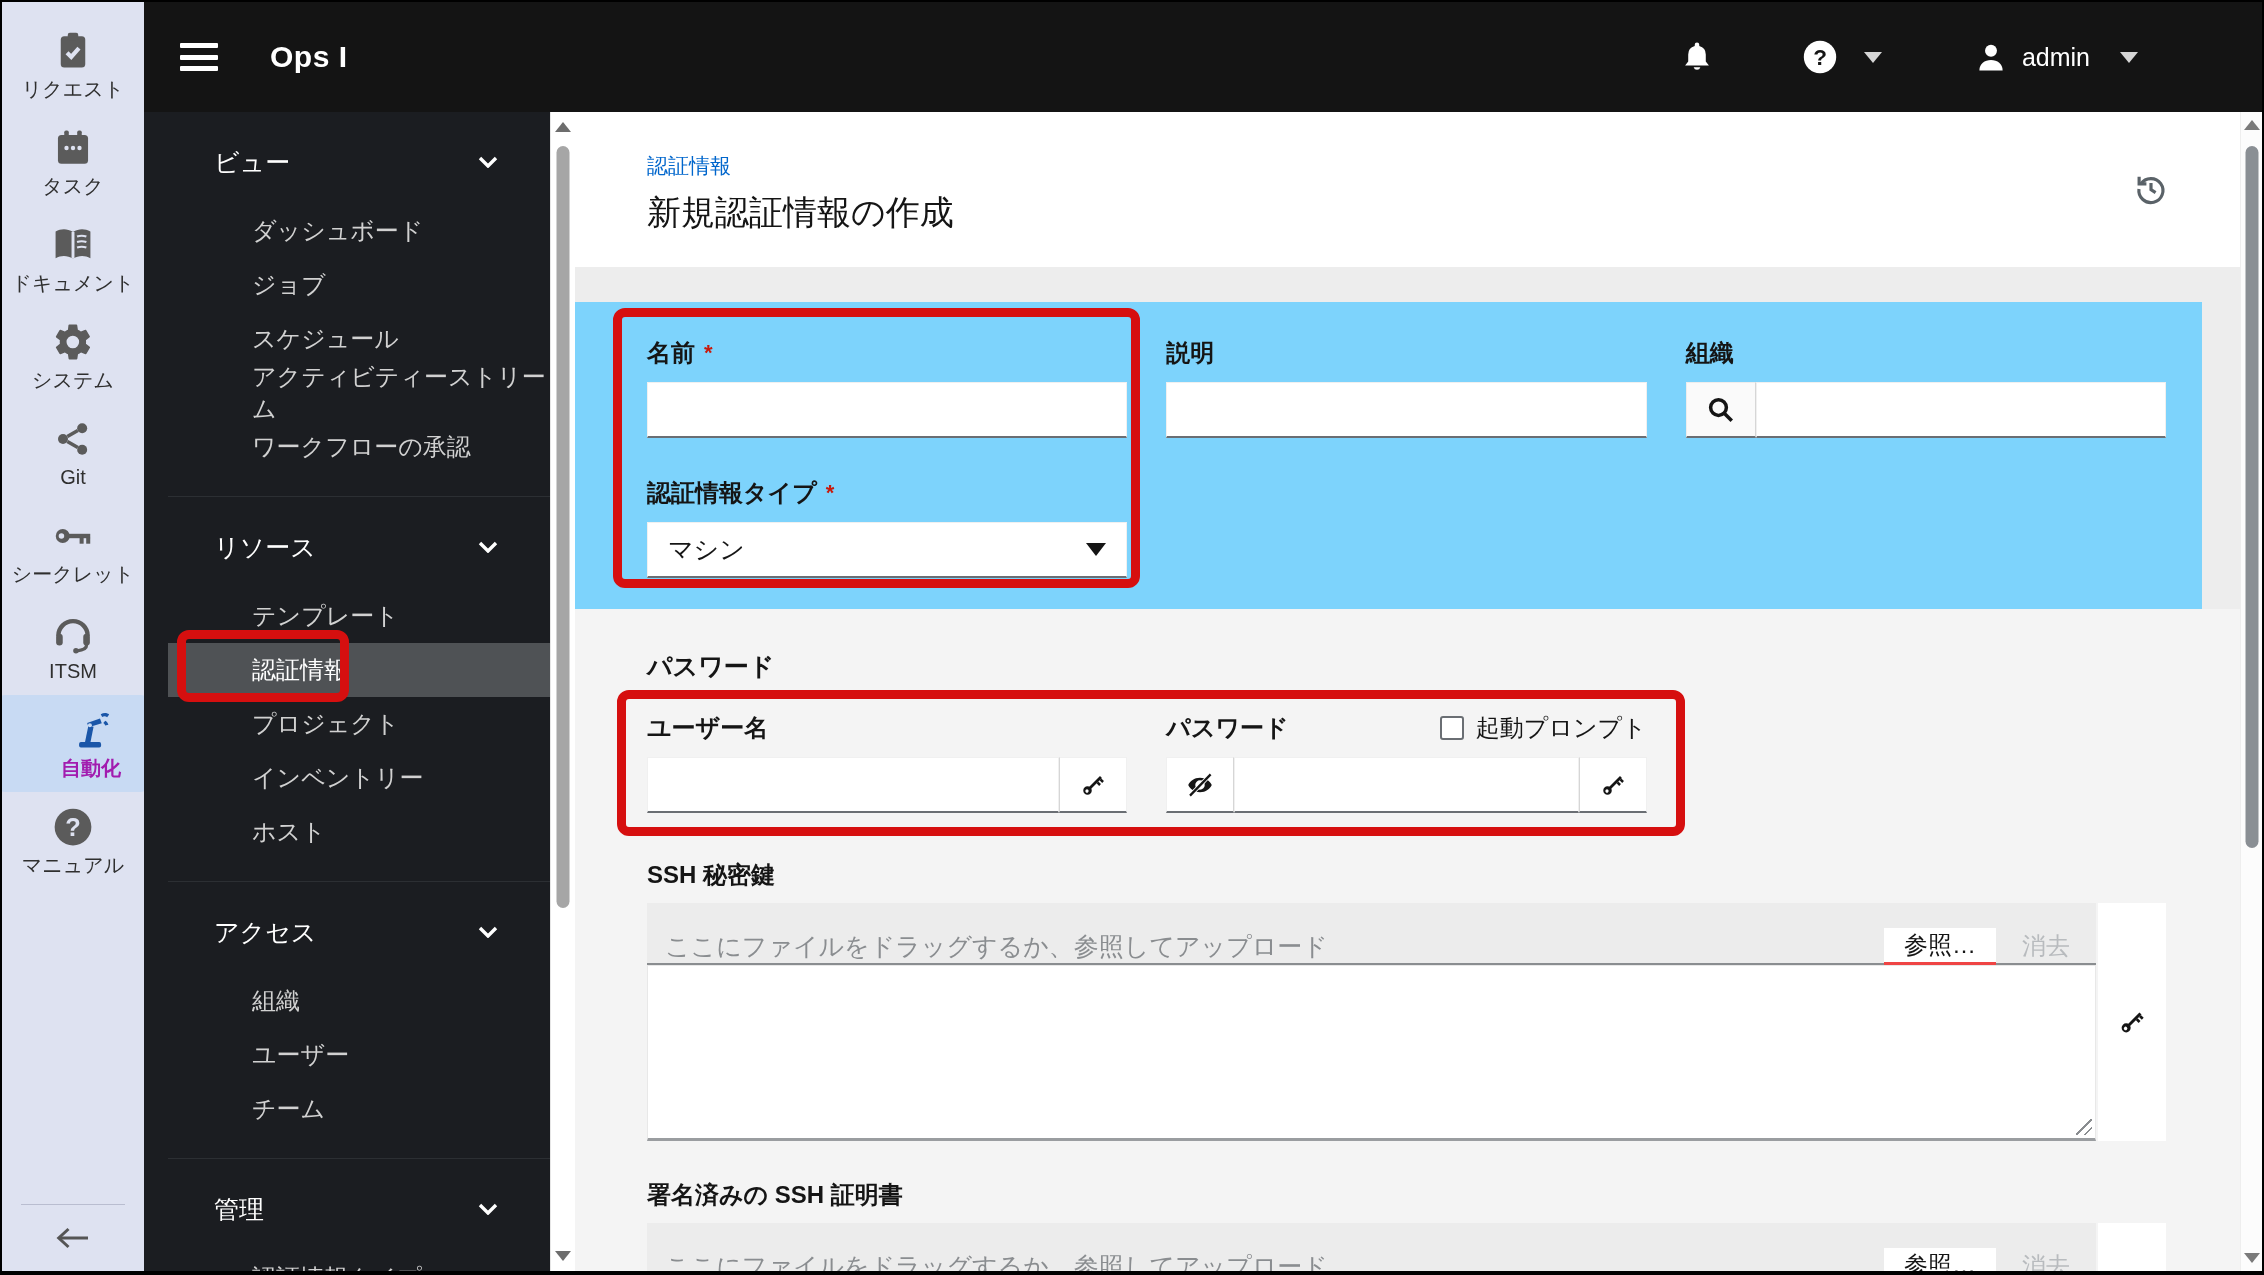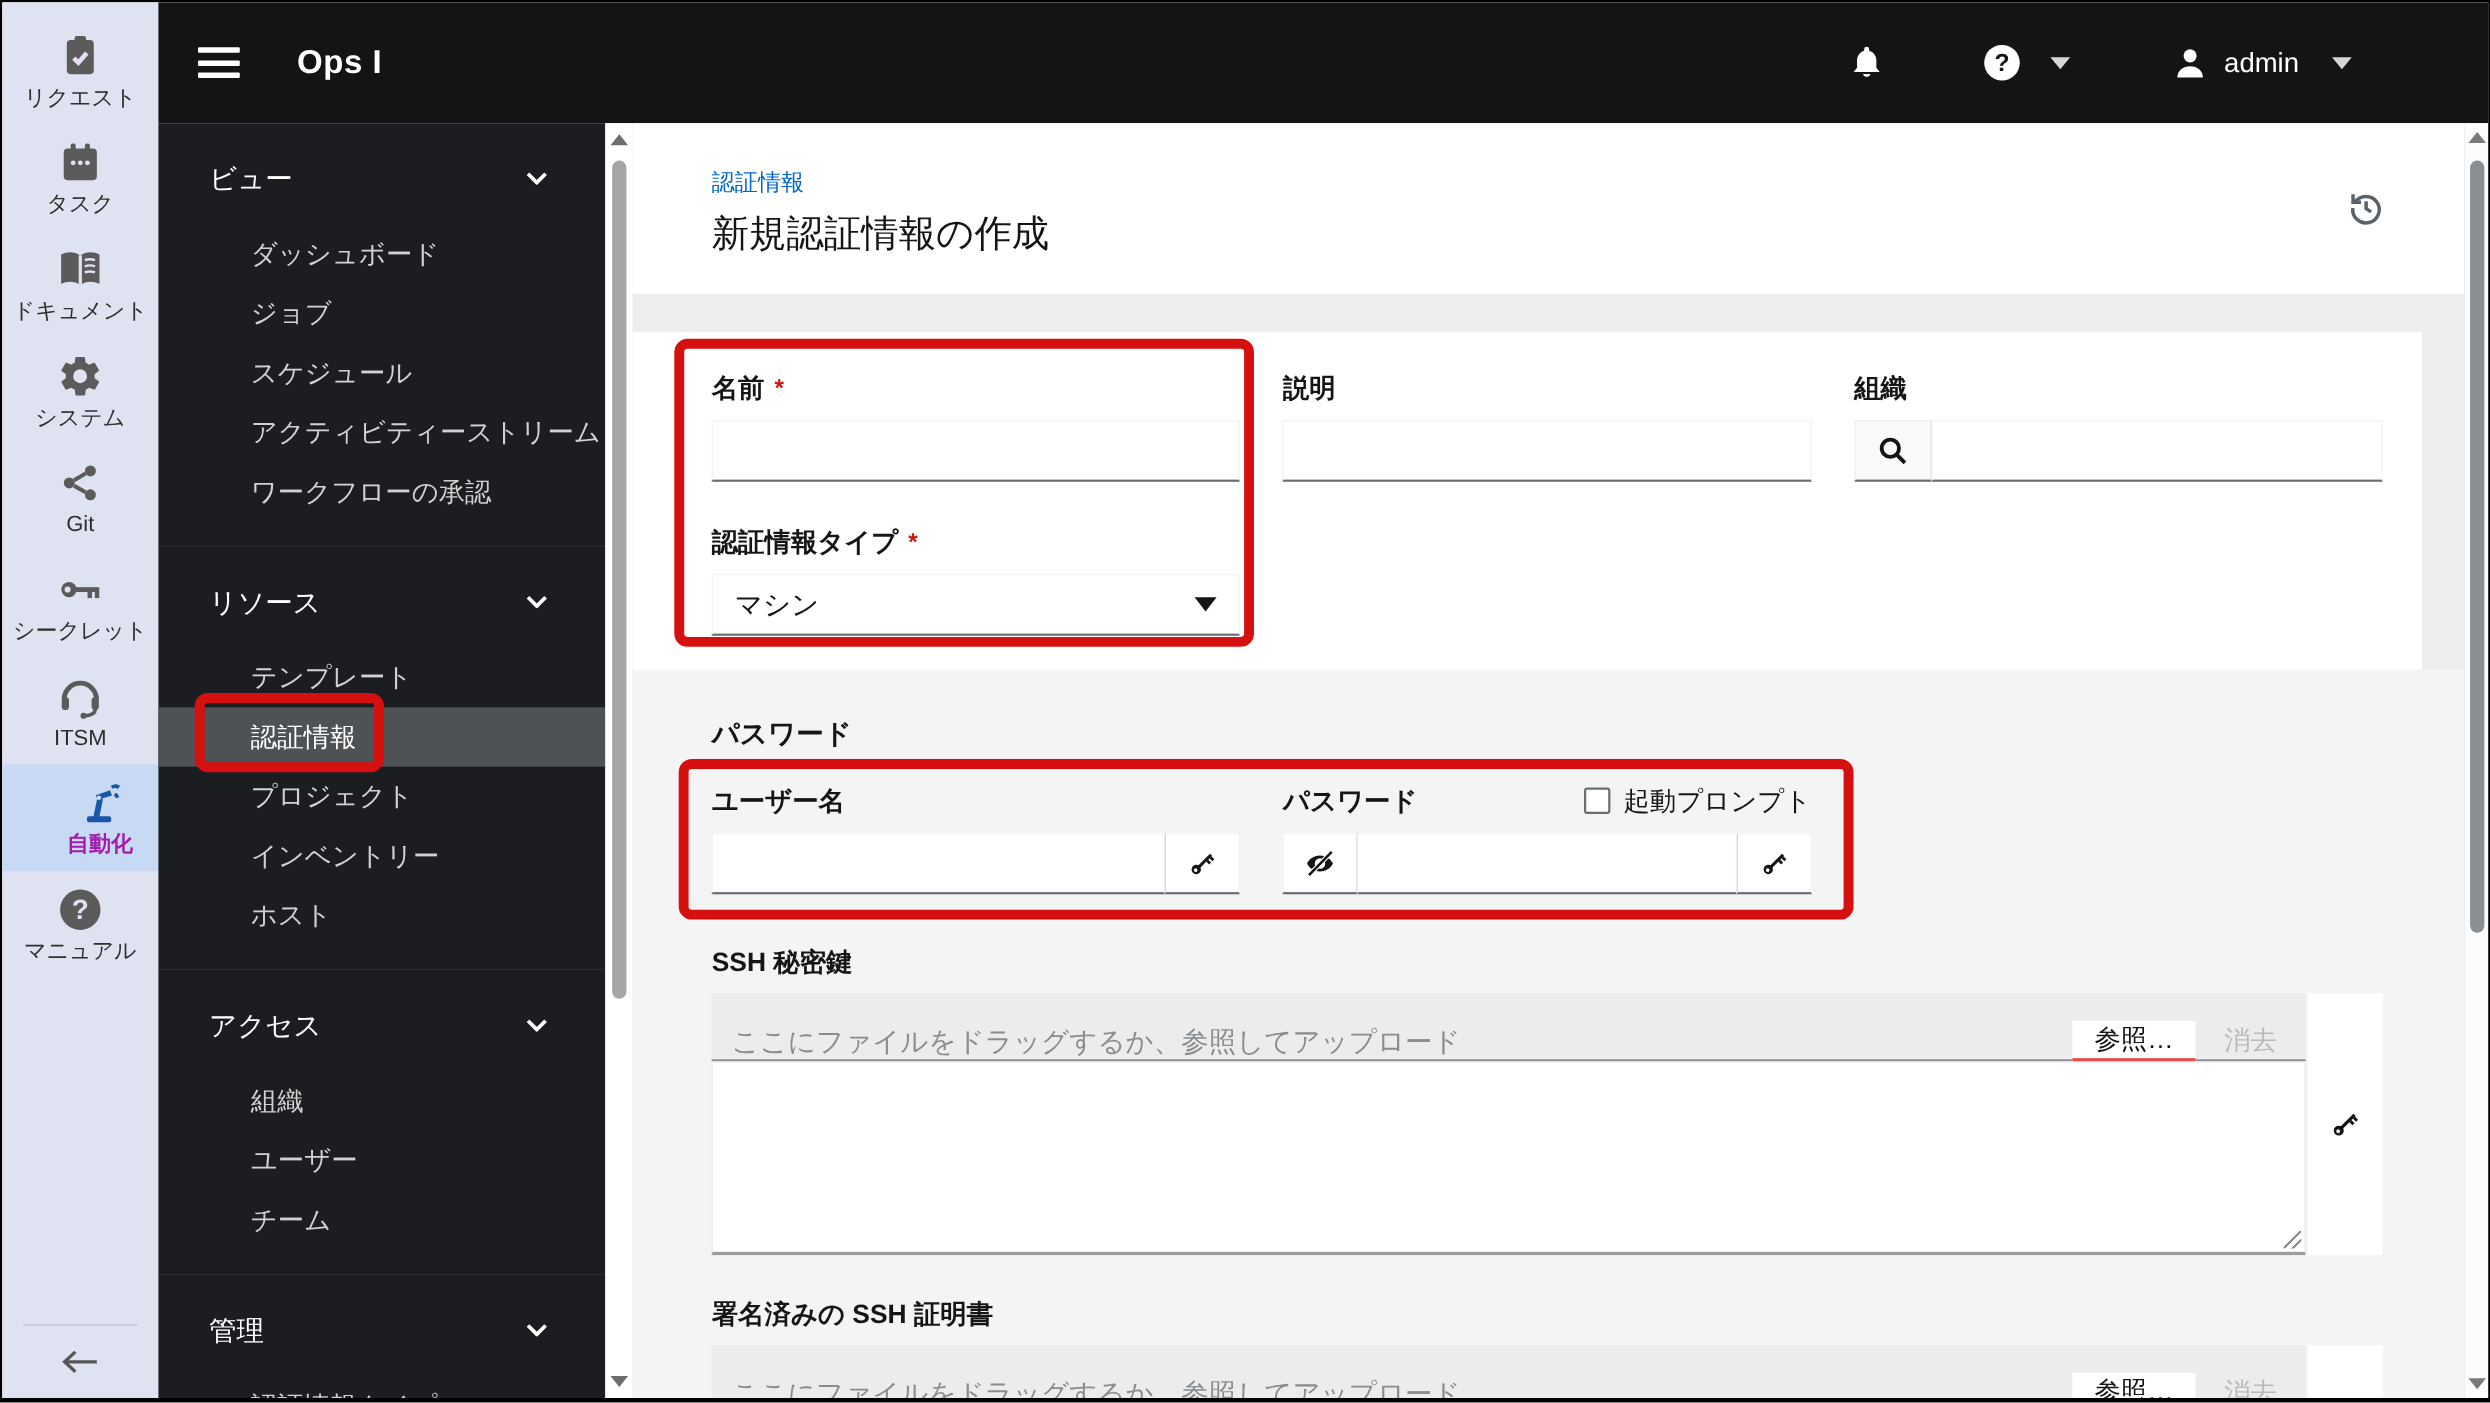--- a/index.html
+++ b/index.html
@@ -25,41 +25,41 @@
   .hamburger span{display:block;height:5px;background:#fff;border-radius:1px;}
   .brand{font-size:30px;font-weight:bold;margin-left:52px;letter-spacing:.5px;}
   .topbar-right{margin-left:auto;display:flex;align-items:center;padding-right:88px;}
   .tb-icon{display:flex;align-items:center;justify-content:center;cursor:pointer;}
   .caret{width:0;height:0;border-left:9px solid transparent;border-right:9px solid transparent;border-top:11px solid #d6d6d6;display:inline-block;}
   .help-group{display:flex;align-items:center;gap:26px;margin-left:88px;}
   .user-group{display:flex;align-items:center;gap:14px;margin-left:92px;}
   .user-name{font-size:25px;color:#fff;}
   
   .nav{position:absolute;left:142px;top:110px;bottom:0;width:406px;background:#1b1d21;color:#fff;box-sizing:border-box;overflow:hidden;}
-  .nav-section{padding-top:30px;}
+  .nav-section{padding-top:30px;margin-left:24px;}
   .nav-section + .nav-section{border-top:1px solid #2c2f33;}
   .nav-header{display:flex;align-items:center;justify-content:space-between;padding:0 52px 0 46px;height:40px;font-size:25px;color:#fff;cursor:pointer;}
   .nav-list{list-style:none;margin:0;padding:22px 0 22px 0;}
   .nav-item{height:54px;display:flex;align-items:center;padding-left:84px;font-size:24px;color:#d1d1d1;cursor:pointer;}
   .nav-item.selected{background:#4f5255;color:#fff;}
   .chev{width:20px;height:12px;flex:0 0 auto;}
   
   .nav-sb{position:absolute;left:548px;top:110px;bottom:0;width:25px;background:#fff;border-left:1px solid #e6e6e6;box-sizing:border-box;}
   .sb-arrow{position:absolute;left:0;width:100%;display:flex;justify-content:center;color:#6d6d6d;cursor:pointer;}
   .sb-thumb{position:absolute;left:50%;transform:translateX(-50%);width:13px;background:#a6a6a6;border-radius:7px;cursor:pointer;}
   .tri-up{width:0;height:0;border-left:8px solid transparent;border-right:8px solid transparent;border-bottom:10px solid #6d6d6d;}
   .tri-down{width:0;height:0;border-left:8px solid transparent;border-right:8px solid transparent;border-top:10px solid #6d6d6d;}
   
   .main{position:absolute;left:573px;top:110px;right:22px;bottom:0;background:#ededed;overflow:hidden;}
   .page-header{position:relative;height:155px;background:#fff;padding:40px 0 0 72px;box-sizing:border-box;}
   .breadcrumb{font-size:21px;color:#0066cc;cursor:pointer;display:inline-block;}
   .page-title{font-size:34px;color:#151515;margin-top:10px;font-weight:500;}
   .history-btn{position:absolute;right:70px;top:58px;cursor:pointer;}
   .band-gap{height:35px;background:#ededed;}
-  .form-card{background:#ffffff;height:307px;box-sizing:border-box;padding:36px 36px 0 72px;margin-right:38px;}
+  .form-card{background:#7dd3fc;height:307px;box-sizing:border-box;padding:36px 36px 0 72px;margin-right:38px;}
   .form-grid{display:grid;grid-template-columns:repeat(3,1fr);column-gap:39px;}
   .f-label{font-size:24px;font-weight:bold;color:#151515;height:30px;display:flex;align-items:center;}
   .req{color:#c9190b;font-size:22px;margin-left:9px;font-weight:bold;}
   .pf-input{box-sizing:border-box;height:56px;width:100%;background:#fff;border:1px solid #f0f0f0;border-bottom:2px solid #6a6e73;font-size:24px;padding:0 14px;outline:none;margin-top:14px;color:#151515;}
   .field-row{display:flex;margin-top:14px;}
   .field-row .pf-input{margin-top:0;}
   .pf-select{box-sizing:border-box;height:56px;background:#fff;border:1px solid #f0f0f0;border-bottom:2px solid #6a6e73;display:flex;align-items:center;justify-content:space-between;padding:0 20px;font-size:25px;color:#151515;cursor:pointer;margin-top:14px;}
   .sel-caret{width:0;height:0;border-left:10px solid transparent;border-right:10px solid transparent;border-top:13px solid #151515;}
   .addon-btn{box-sizing:border-box;width:68px;height:56px;background:#fff;border:1px solid #f0f0f0;border-bottom:2px solid #6a6e73;border-left:1px solid #d6d6d6;display:flex;align-items:center;justify-content:center;cursor:pointer;flex:0 0 auto;}
   .addon-btn.lead{border-left:1px solid #f0f0f0;border-right:1px solid #d6d6d6;}

